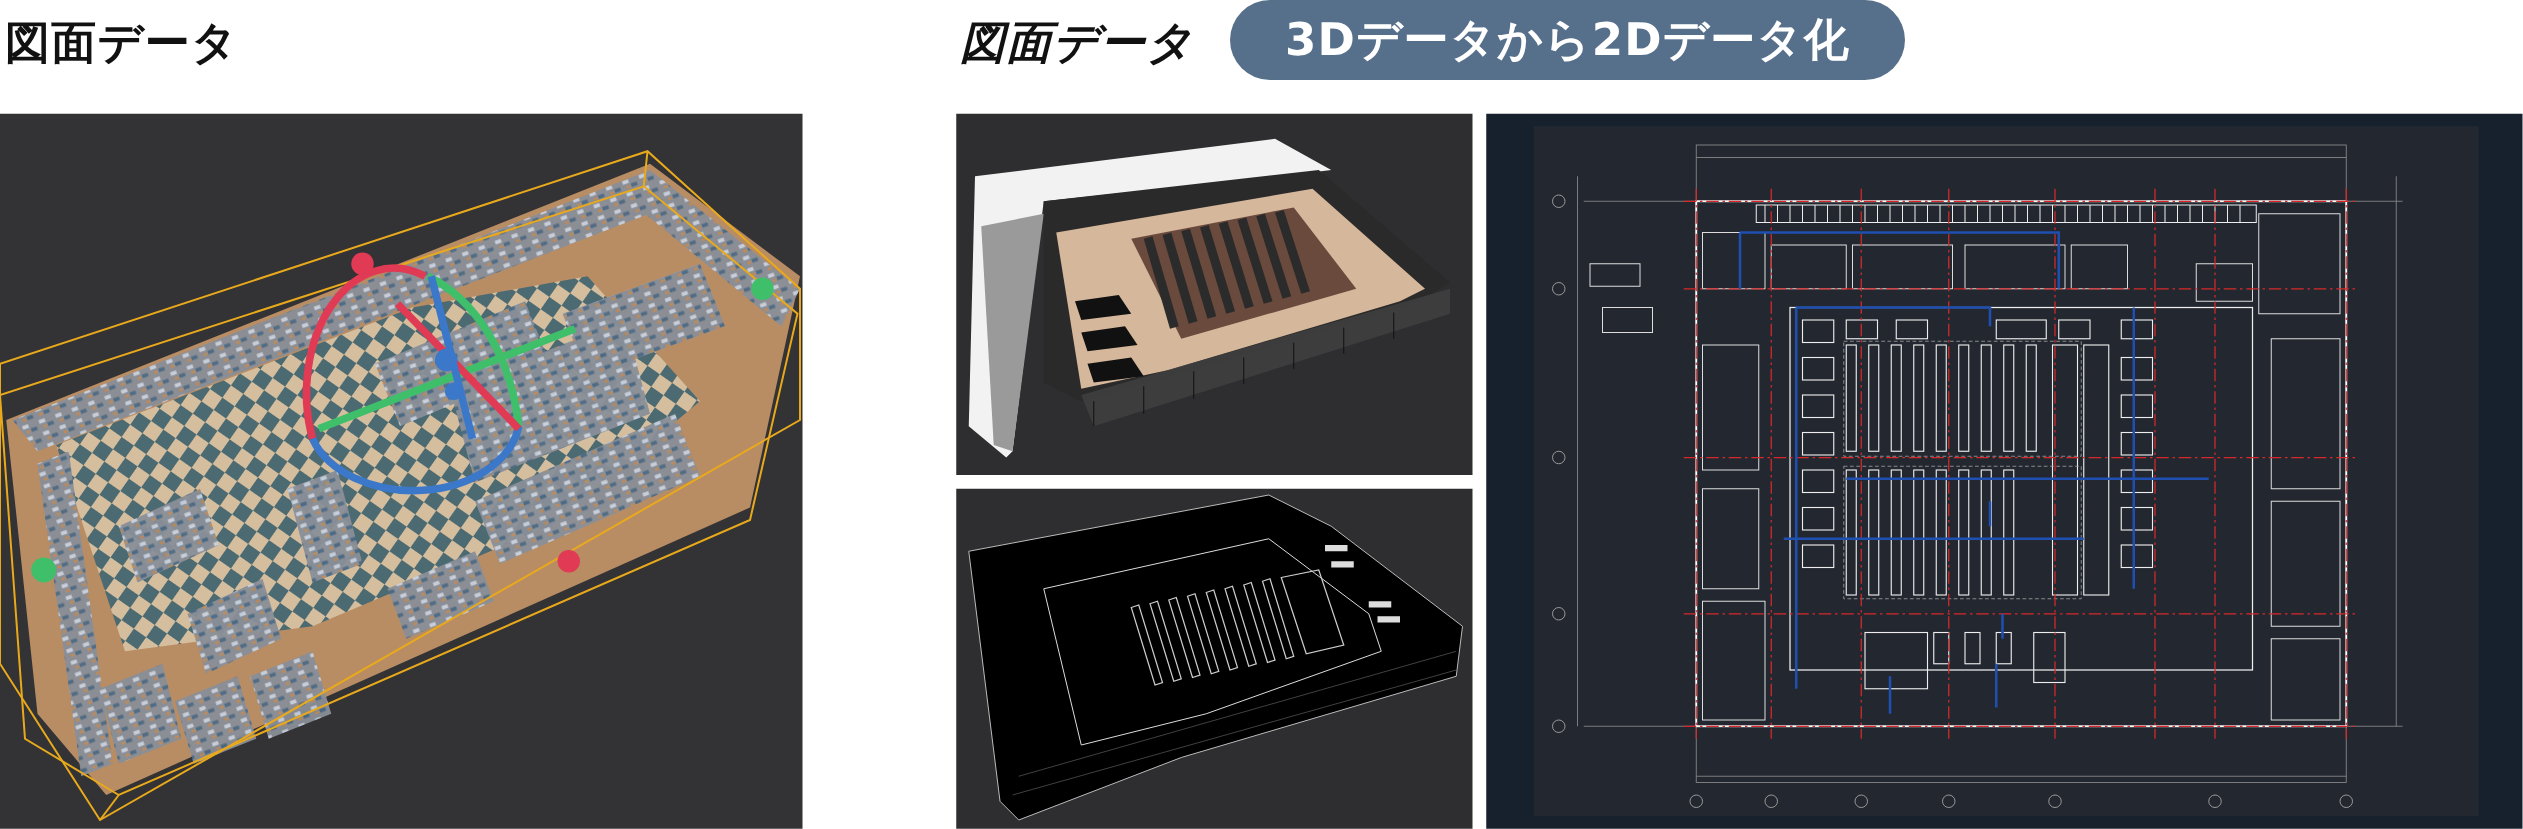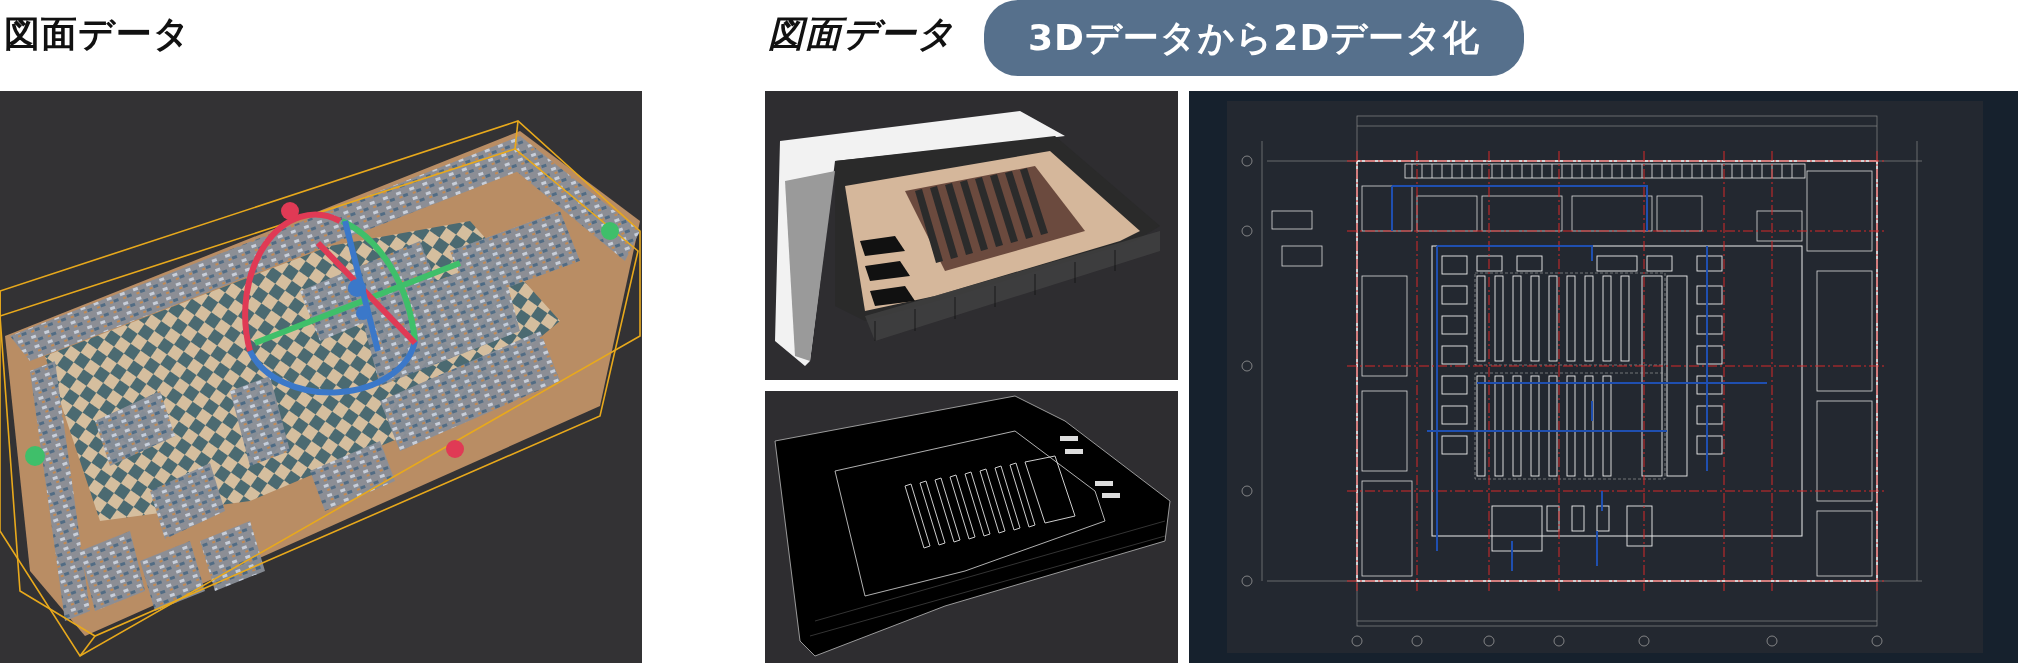--- a/index.html
+++ b/index.html
@@ -1,18 +1,18 @@
 <!DOCTYPE html>
 <html><head>
 <meta charset="utf-8">
 <style>
   html,body{margin:0;padding:0;background:#ffffff;}
   body{width:2018px;height:663px;position:relative;overflow:hidden;font-family:"DejaVu Sans","Liberation Sans",sans-serif;}
   .title{position:absolute;font-weight:bold;font-size:36px;color:#111;letter-spacing:1px;white-space:nowrap;}
-  .badge{position:absolute;left:984px;top:0;width:540px;height:76px;background:#56708c;border-radius:34px;color:#fff;font-size:36px;font-weight:bold;display:flex;align-items:center;justify-content:center;letter-spacing:1px;}
+  .badge{position:absolute;left:984px;top:0;width:540px;height:64px;background:#56708c;border-radius:34px;color:#fff;font-size:36px;font-weight:bold;display:flex;align-items:center;justify-content:center;letter-spacing:1px;}
   .panel{position:absolute;overflow:hidden;}
   svg{display:block;}
 </style>
 </head>
 <body>
 
 <div class="title" style="left:4px;top:10px;">図面データ</div>
 <div class="title" style="left:768px;top:10px;font-style:italic;">図面データ</div>
 <div class="badge">
     <span>3Dデータから2Dデータ化</span>

